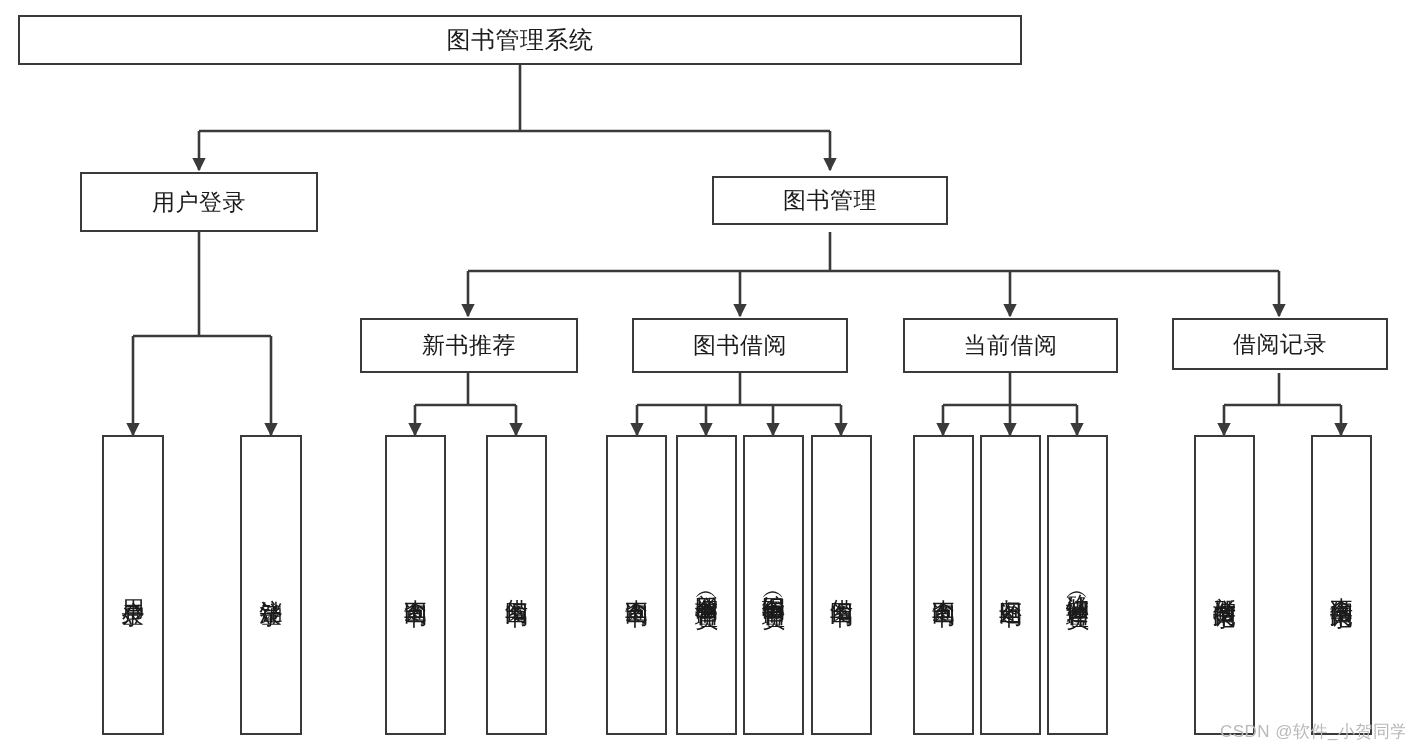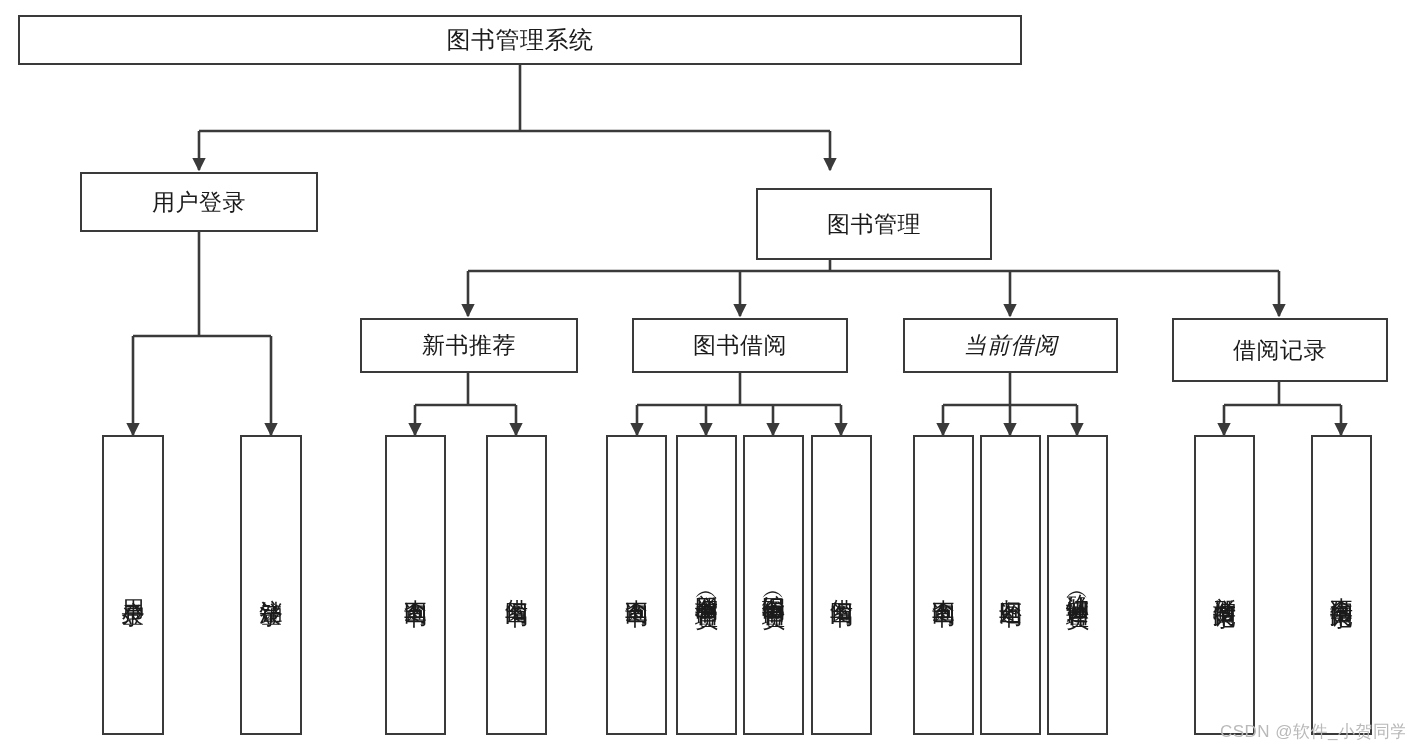--- a/index.html
+++ b/index.html
@@ -132,34 +132,34 @@
     </g>
   </svg>
 
   <div class="node h root" style="left:18px; top:15px; width:1004px; height:50px;">
     <span class="label">图书管理系统</span>
   </div>
 
   <div class="node h" style="left:80px; top:172px; width:238px; height:60px;">
     <span class="label">用户登录</span>
   </div>
-  <div class="node h" style="left:712px; top:188px; width:236px; height:72px;margin-left:44px;">
+  <div class="node h" style="left:712px; top:176px; width:236px; height:49px;">
     <span class="label">图书管理</span>
   </div>
 
   <div class="node h" style="left:632px; top:318px; width:216px; height:55px;">
     <span class="label">图书借阅</span>
   </div>
   <div class="node h" style="left:360px; top:318px; width:218px; height:55px;">
     <span class="label">新书推荐</span>
   </div>
-  <div class="node h" style="left:903px; top:318px; width:215px; height:55px;font-style:italic;">
+  <div class="node h" style="left:903px; top:318px; width:215px; height:55px;">
     <span class="label">当前借阅</span>
   </div>
-  <div class="node h" style="left:1172px; top:318px; width:216px; height:64px;">
+  <div class="node h" style="left:1172px; top:318px; width:216px; height:52px;">
     <span class="label">借阅记录</span>
   </div>
 
   <div class="node v" style="left:102px; top:435px; width:62px; height:300px;">
     <span class="label">用户登录</span>
   </div>
   <div class="node v" style="left:240px; top:435px; width:62px; height:300px;">
     <span class="label">注销登录</span>
   </div>
 

